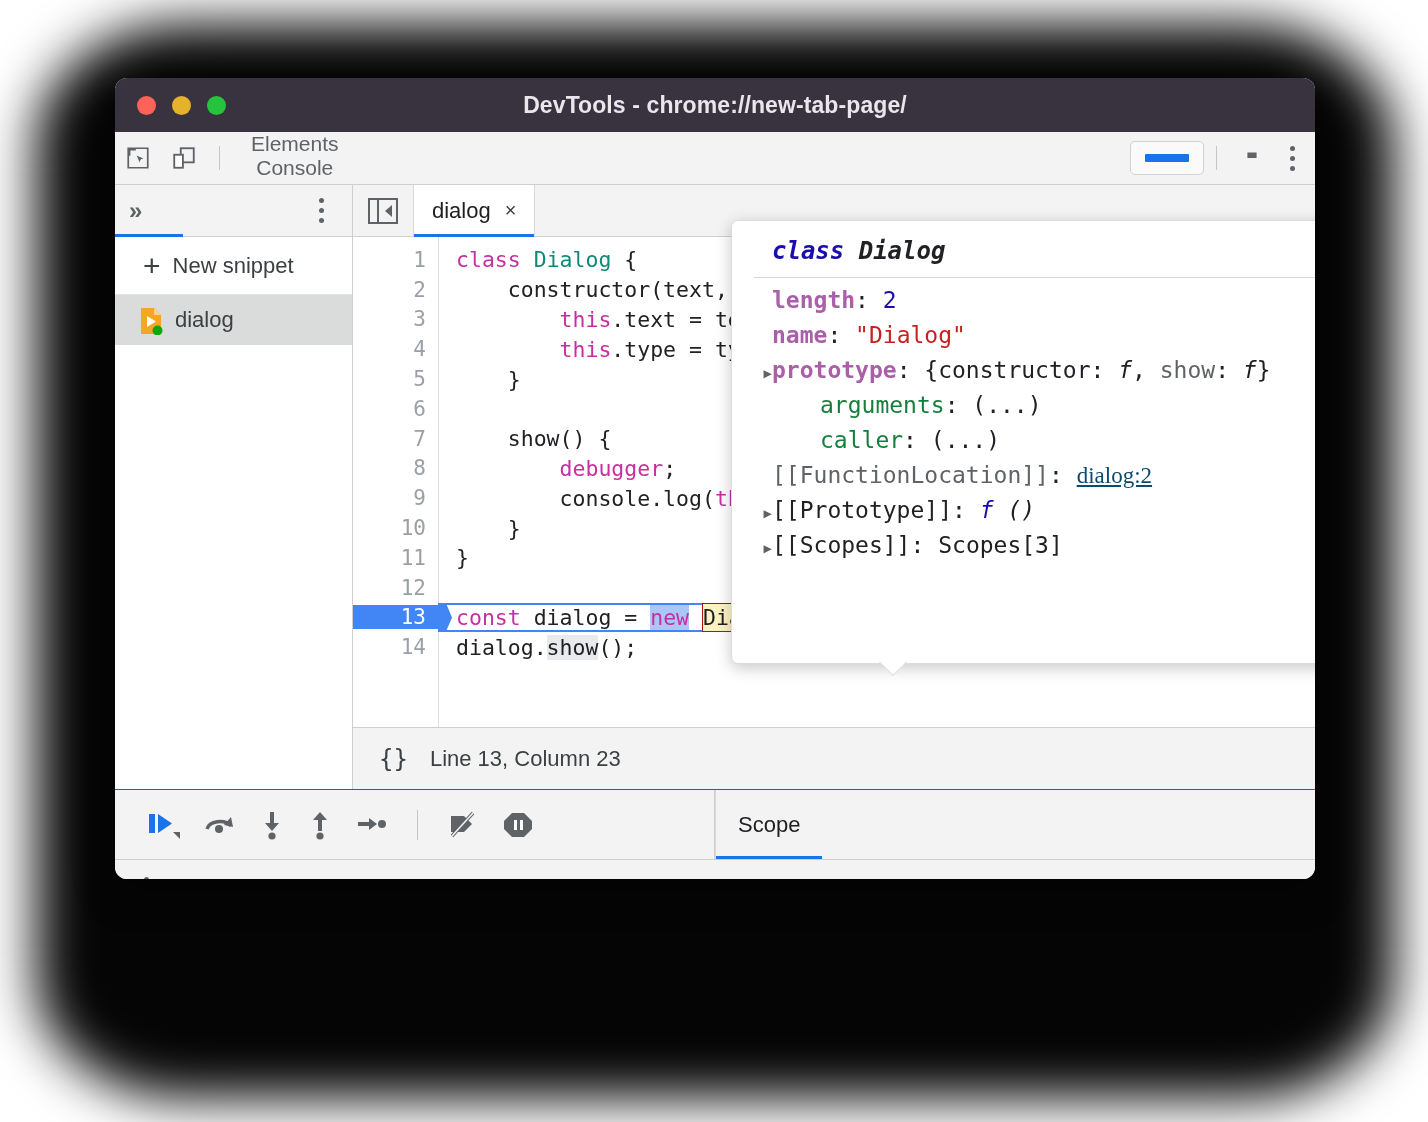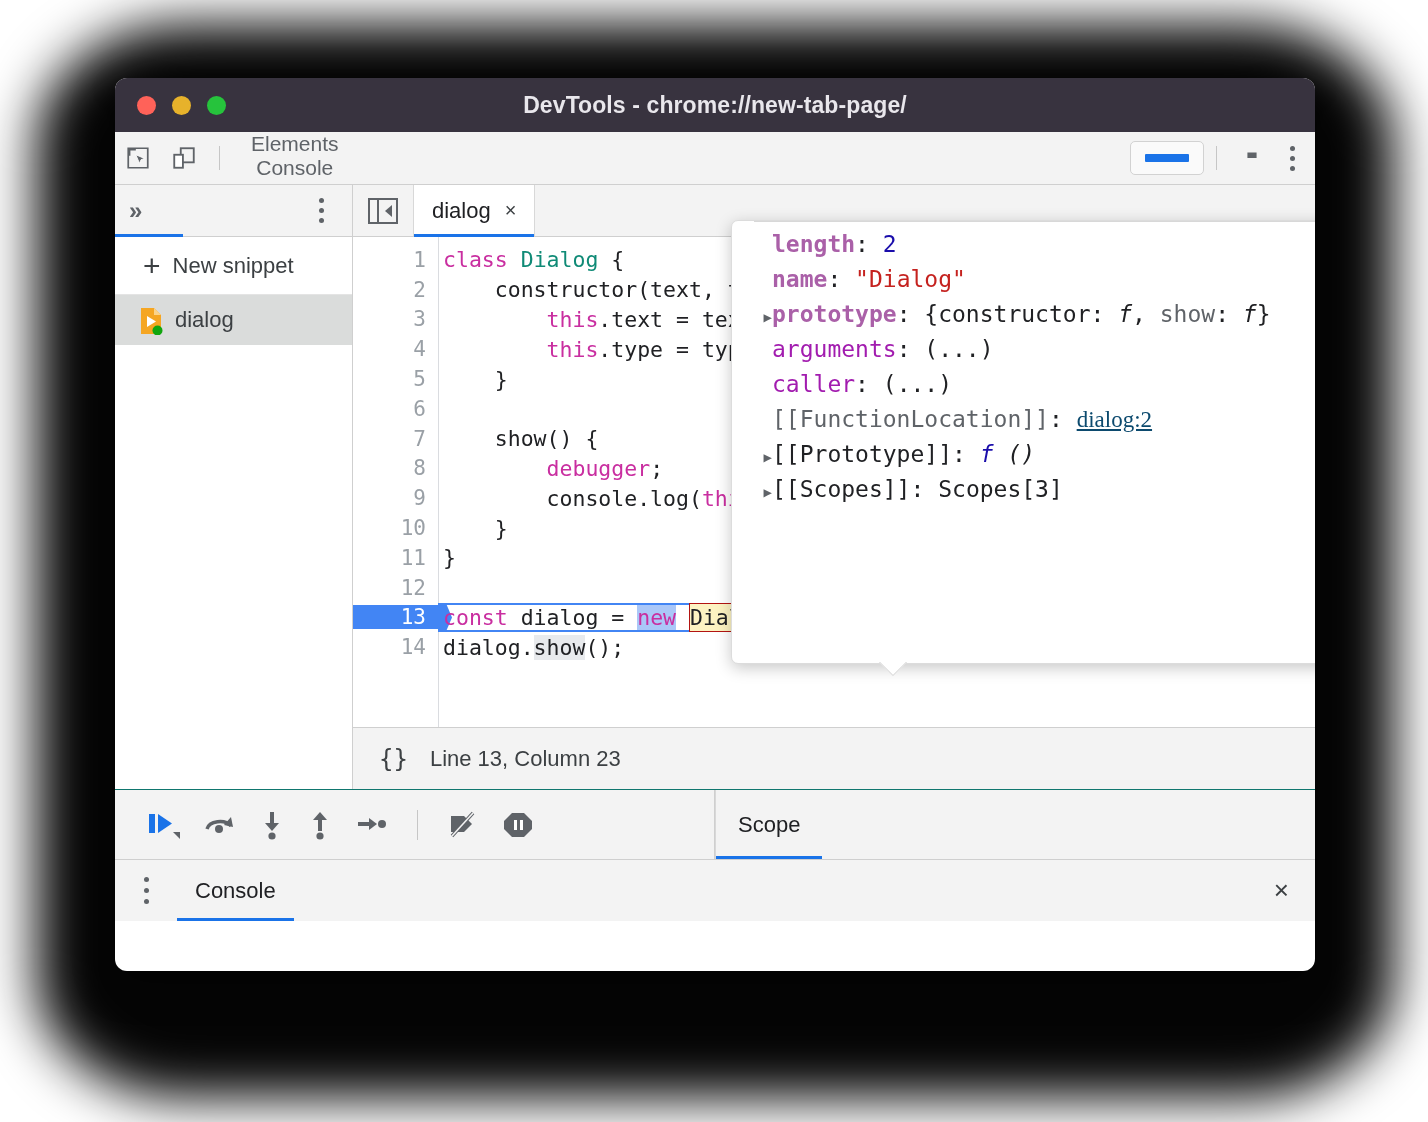--- a/index.html
+++ b/index.html
@@ -18,21 +18,21 @@
     width: 1358px; height: 1074px;
     background: #050505;
     border-radius: 150px / 120px;
     filter: blur(26px);
   }
 
   
   .window {
     position: absolute;
     left: 115px; top: 78px;
-    width: 1200px; height: 893px;
+    width: 1200px; height: 801px;
     border-radius: 12px;
     overflow: hidden;
     background: #ffffff;
     box-shadow: 0 10px 40px rgba(0,0,0,.45);
   }
 
   
   .titlebar {
     position: relative;
     height: 54px;
@@ -148,21 +148,21 @@
   .code-area { flex:1; position:relative; background:#fff; overflow:hidden;
     font-family:"DejaVu Sans Mono", monospace; font-size:21.5px; }
   .code-rows { position:absolute; left:0; top:8px; right:0; }
   .crow { height:29.8px; display:flex; align-items:center; position:relative; }
   .gut {
     width:85px; text-align:right; padding-right:12px;
     color:#9aa0a6; font-size:21px; flex:none;
     font-family:"DejaVu Sans Mono", monospace;
   }
   .gutline { position:absolute; left:85px; top:0; bottom:0; width:1px; background:#dadce0; }
-  .ctext { padding-left:5px; white-space:pre; color:#202124; }
+  .ctext { padding-left:18px; white-space:pre; color:#202124; }
   .crow.exec { }
   .crow.exec .gut {
     background:#4285f4; color:#fff; font-weight:500;
     position:relative; z-index:2;
   }
   .exec-arrow {
     position:absolute; left:85px; top:0; width:14px; height:100%;
     background:#4285f4; z-index:2;
     clip-path: polygon(0 0, 55% 0, 100% 50%, 55% 100%, 0 100%);
   }
@@ -240,21 +240,21 @@
     font-size:24px; font-style:italic; font-weight:bold;
   }
   .pop-title .kw { color:#1a0dab; }
   .pop-title .nm { color:#202124; }
   .pop-hr { height:1px; background:#d8d8d8; margin:0 22px; }
   .pop-list { padding: 8px 0 0 0; font-size:23px;text-align:right; }
   .pop-row { display:flex; align-items:baseline; height:35px; padding-left:22px; white-space:pre; }
   .tri { width:18px; flex:none; color:#5f6368; font-size:14px; line-height:35px; }
   .tri.empty { visibility:hidden; }
   .p-name { color:#aa60a8; font-weight:bold; }
-  .p-name-plain { color:#a21caf; }
+  .p-name-plain { color:#15803d;margin-left:48px; }
   .p-col { color:#202124; }
   .p-num { color:#1a0dab; }
   .p-str { color:#c5221f; }
   .p-int { color:#202124; }
   .p-fn { font-style:italic; }
   .p-link { color:#0c4a6e; text-decoration:underline;font-family:Liberation Serif, serif; }
   .p-grey { color:#5f6368; }
   .pop-arrow {
     position:absolute; left:142px; bottom:-17px;
     width:36px; height:18px; overflow:hidden;
@@ -514,20 +514,24 @@
           <span></span>
           <span></span>
         </span>
       <div class="drawer-tab">
           <span>Console</span>
         </div>
       <span class="drawer-close">×</span>
     </div>
 
     <div class="popover">
+      <div class="pop-title">
+        <span class="kw">class</span>
+        <span class="nm">Dialog</span>
+      </div>
       <div class="pop-hr"></div>
       <div class="pop-list">
 
         <div class="pop-row">
           <span class="tri empty">▶</span><span class="p-name">length</span><span class="p-col">: </span><span class="p-num">2</span>
         </div>
 
         <div class="pop-row">
           <span class="tri empty">▶</span><span class="p-name">name</span><span class="p-col">: </span><span class="p-str">"Dialog"</span>
         </div>

